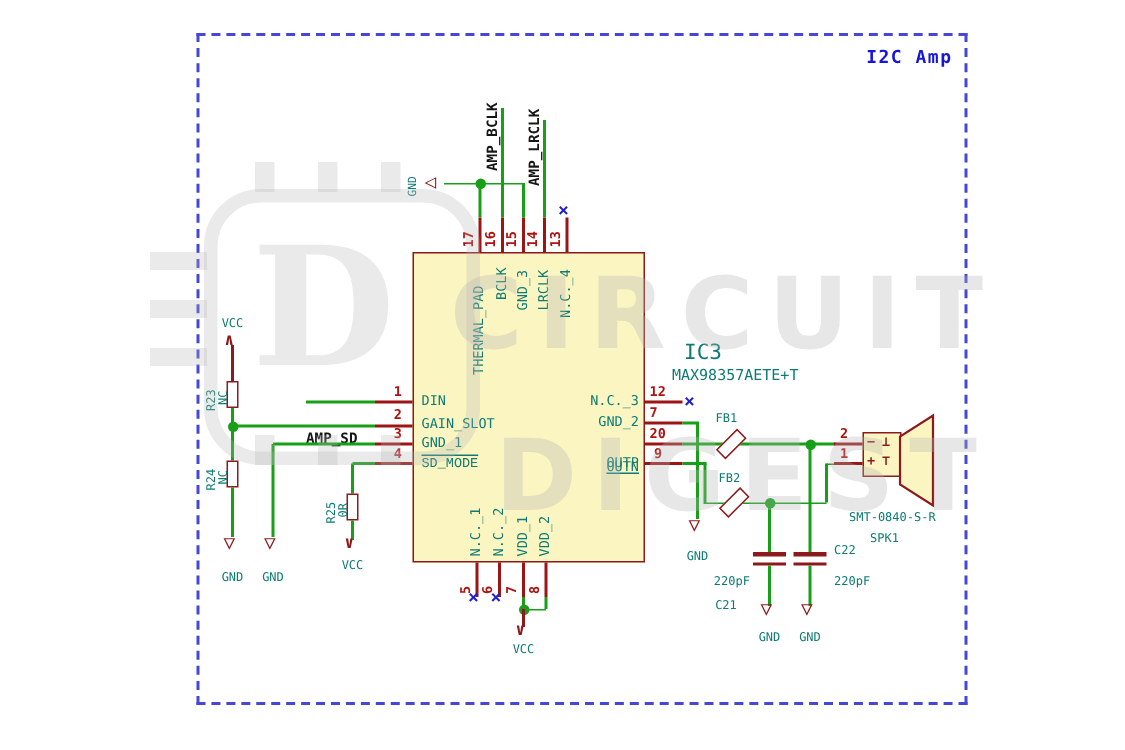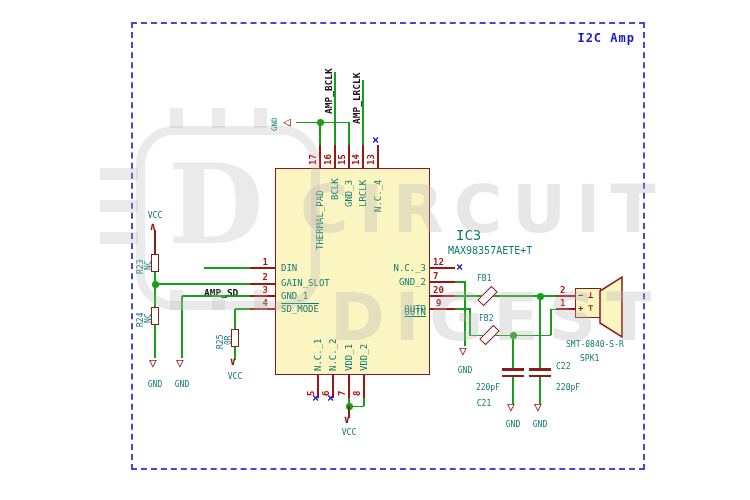--- a/index.html
+++ b/index.html
@@ -78,21 +78,21 @@
   <div class="sh" style="left:250px;top:308px;width:25px;"></div>
 
   <div class="pnum" style="left:246px;top:257px;width:22px;text-align:right;">1</div>
   <div class="pnum" style="left:246px;top:272px;width:22px;text-align:right;">2</div>
   <div class="pnum" style="left:246px;top:285px;width:22px;text-align:right;">3</div>
   <div class="pnum" style="left:246px;top:298px;width:22px;text-align:right;">4</div>
 
   <div class="pname" style="left:281px;top:263px;">DIN</div>
   <div class="pname" style="left:281px;top:278px;">GAIN_SLOT</div>
   <div class="pname" style="left:281px;top:291px;">GND_1</div>
-  <div class="pname" style="left:281px;top:304px;text-decoration:overline;">SD_MODE</div>
+  <div class="pname" style="left:281px;top:304px;text-decoration:overline;font-family:Liberation Mono, monospace;">SD_MODE</div>
 
   <div class="sh" style="left:430px;top:267px;width:25px;"></div>
   <div class="sh" style="left:430px;top:281px;width:25px;"></div>
   <div class="sh" style="left:430px;top:295px;width:25px;"></div>
   <div class="sh" style="left:430px;top:308px;width:25px;"></div>
 
   <div class="pnum" style="left:433px;top:257px;">12</div>
   <div class="pnum" style="left:433px;top:271px;">7</div>
   <div class="pnum" style="left:433px;top:285px;">20</div>
   <div class="pnum" style="left:436px;top:298px;">9</div>

